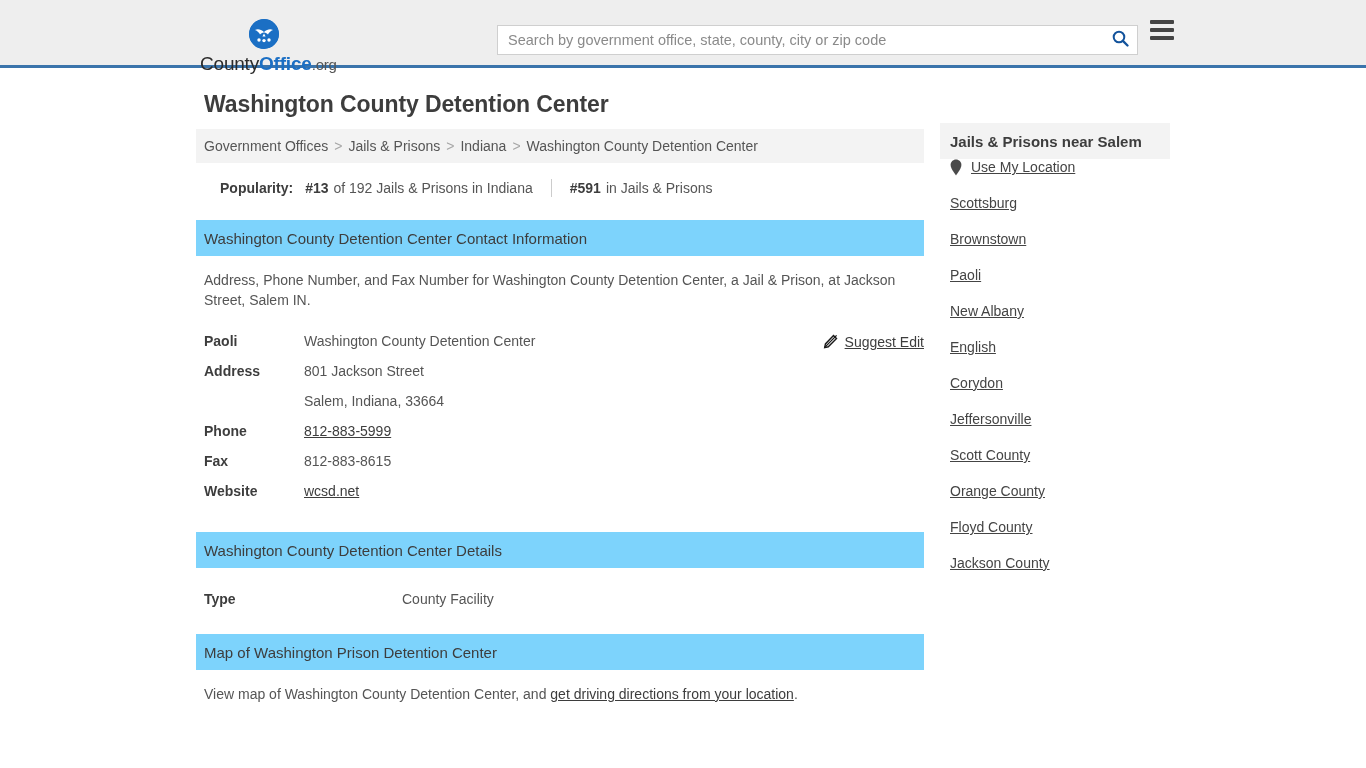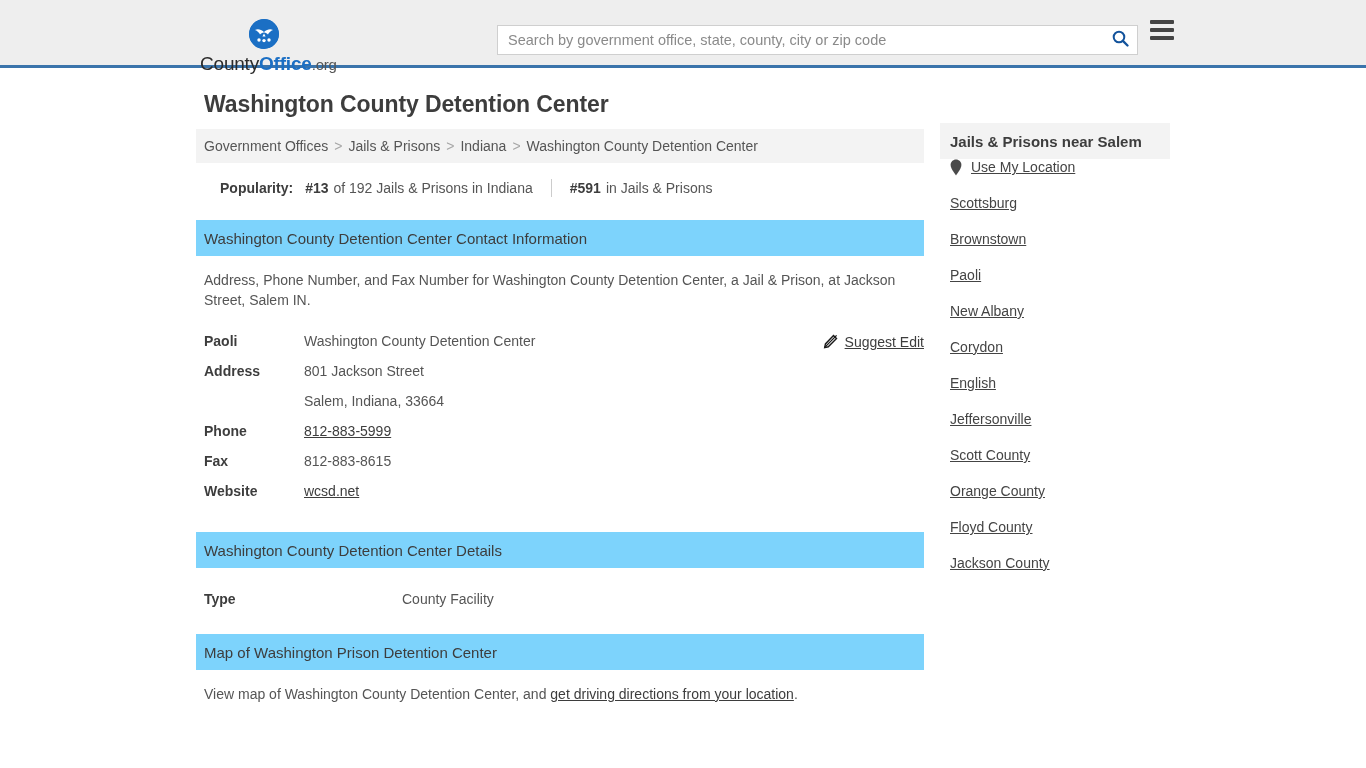--- a/index.html
+++ b/index.html
@@ -407,26 +407,26 @@
       <div class="side-item">
           <a>Brownstown</a>
         </div>
       <div class="side-item">
           <a>Paoli</a>
         </div>
       <div class="side-item">
           <a>New Albany</a>
         </div>
       <div class="side-item">
+          <a>English</a>
+        </div>
+      <div class="side-item">
           <a>Corydon</a>
         </div>
       <div class="side-item">
-          <a>English</a>
-        </div>
-      <div class="side-item">
           <a>Jeffersonville</a>
         </div>
       <div class="side-item">
           <a>Scott County</a>
         </div>
       <div class="side-item">
           <a>Orange County</a>
         </div>
       <div class="side-item">
           <a>Floyd County</a>

